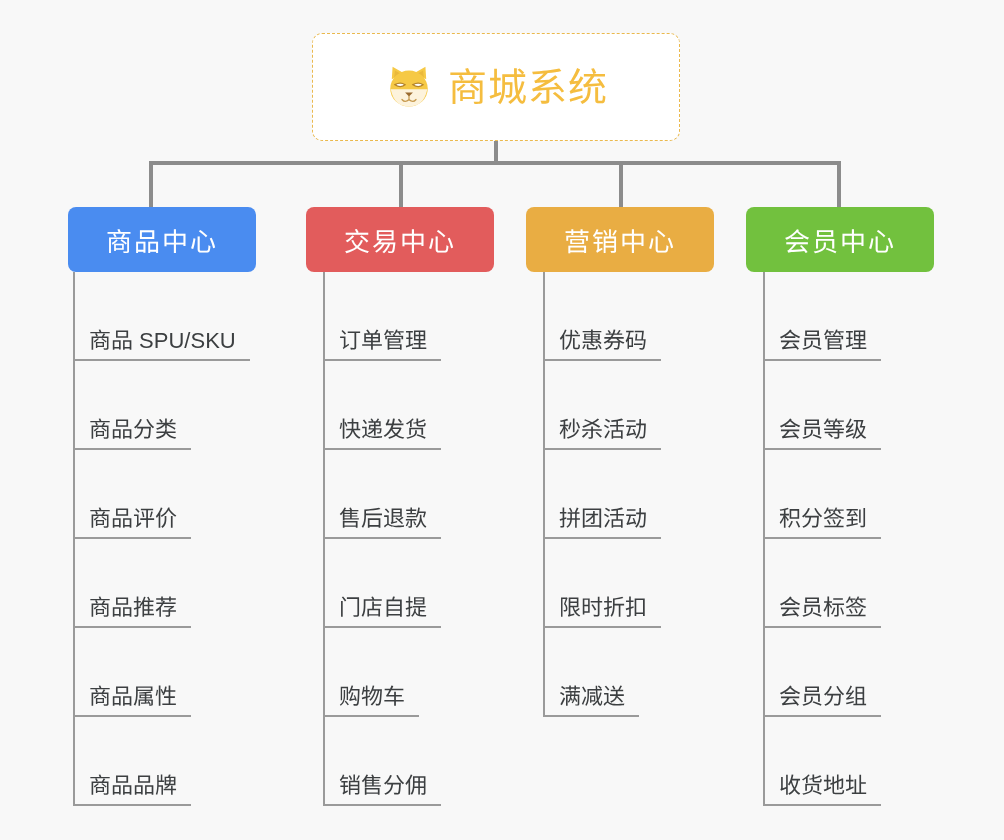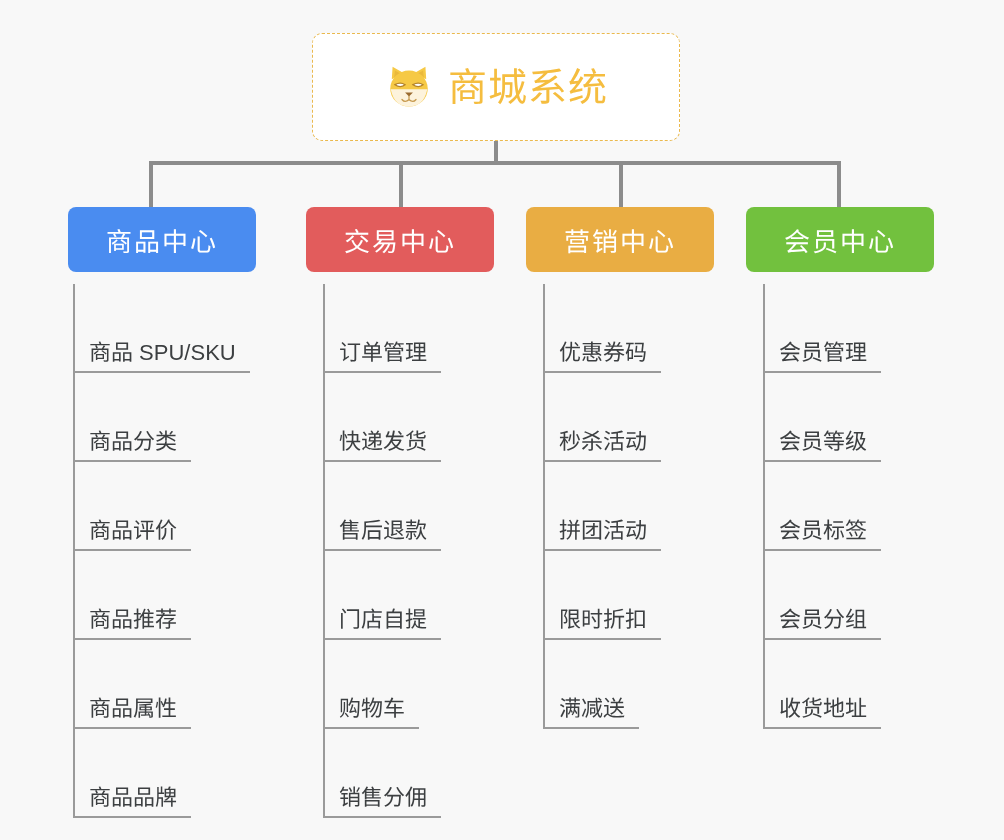--- a/index.html
+++ b/index.html
@@ -79,21 +79,21 @@
     align-items: center;
     justify-content: center;
     color: #ffffff;
     font-size: 26px;
     letter-spacing: 2px;
     white-space: nowrap;
   }
 
   .leaf-list {
     position: relative;
-    margin-top: 12px;
+    margin-top: 0;
     padding-top: 0;
     margin-left: 17px;
     border-left: 2px solid #9a9a9a;
     padding-left: 0;
   }
   .leaf-item {
     height: 89px;
     box-sizing: border-box;
     display: flex;
     align-items: flex-end;
@@ -231,20 +231,23 @@
       <span>会员中心</span>
     </div>
     <div class="leaf-list">
       <div class="leaf-item">
         <span class="leaf-text">会员管理</span>
       </div>
       <div class="leaf-item">
         <span class="leaf-text">会员等级</span>
       </div>
       <div class="leaf-item">
+        <span class="leaf-text">积分签到</span>
+      </div>
+      <div class="leaf-item">
         <span class="leaf-text">会员标签</span>
       </div>
       <div class="leaf-item">
         <span class="leaf-text">会员分组</span>
       </div>
       <div class="leaf-item">
         <span class="leaf-text">收货地址</span>
       </div>
     </div>
   </div>

